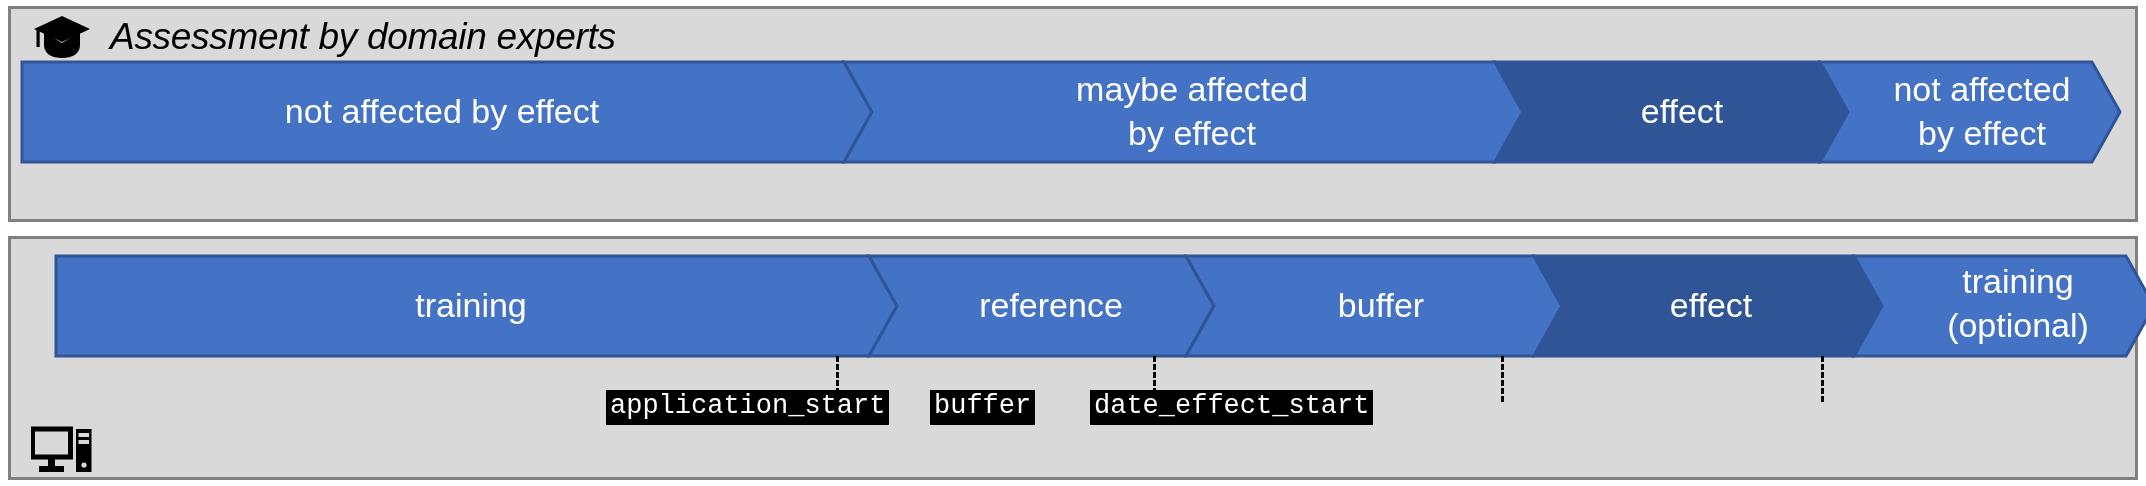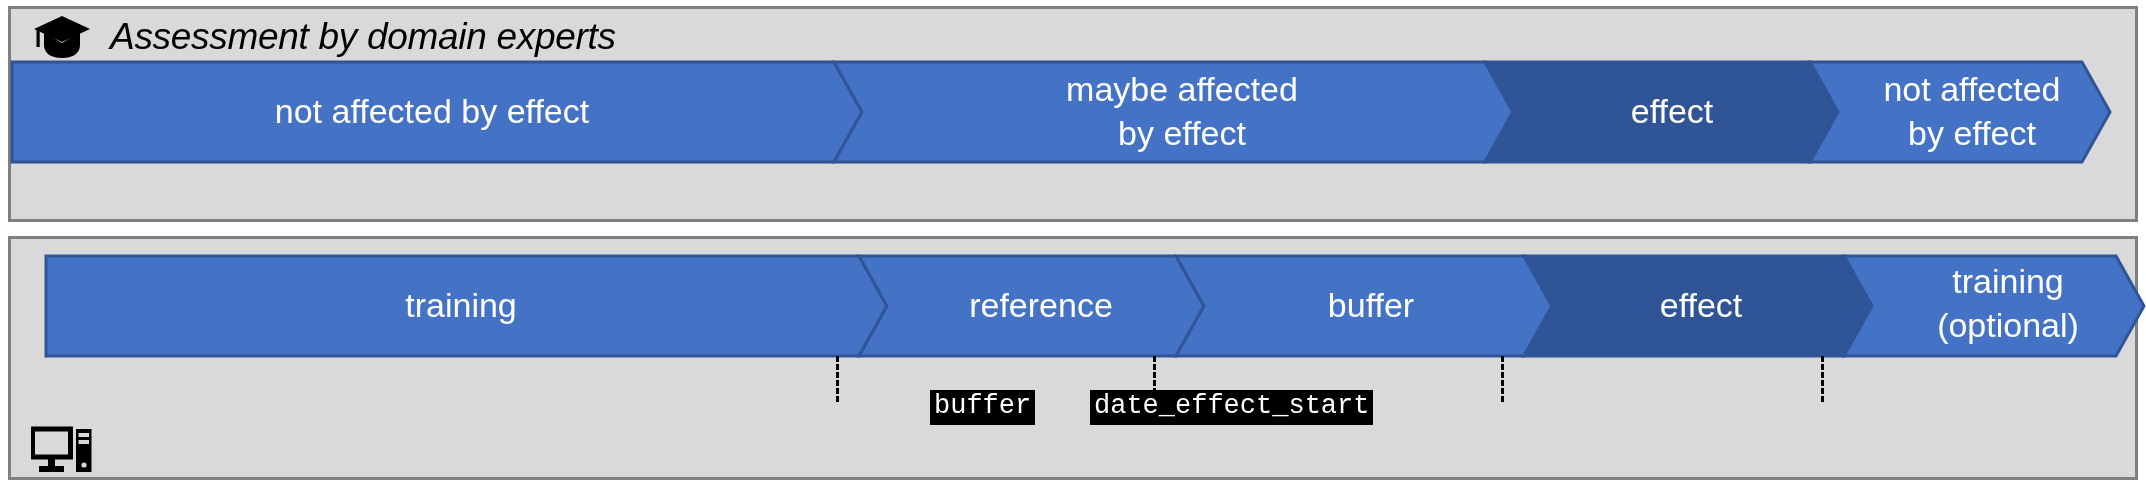--- a/index.html
+++ b/index.html
@@ -65,21 +65,21 @@
     height: 50px;
     display: flex;
     align-items: center;
     justify-content: center;
     flex: 0 0 auto;
   }
 
   
   .band {
     position: absolute;
-    left: 12px;
+    left: 22px;
     width: 2098px;
     height: 80px;
   }
   #band-top    { top: 62px;  }
   #band-bottom { top: 256px; margin-left: 34px; }
 
   .band svg { display: block; width: 2098px; height: 100px; overflow: visible; }
 
   .seg-label {
     font-family: "Liberation Sans", sans-serif;
@@ -185,16 +185,17 @@
       <text class="seg-label" x="1962" y="28">training</text>
       <text class="seg-label" x="1962" y="72">(optional)</text>
     </svg>
   </div>
 
   <div class="tick" style="left:836px;  top:356px;"></div>
   <div class="tick" style="left:1153px; top:356px;"></div>
   <div class="tick" style="left:1501px; top:356px;"></div>
   <div class="tick" style="left:1821px; top:356px;"></div>
 
+  <div class="code-label" style="left:606px;  top:390px;">application_start</div>
   <div class="code-label" style="left:930px;  top:390px;">buffer</div>
   <div class="code-label" style="left:1090px; top:390px;">date_effect_start</div>
 
 </div>
 
 </body></html>

